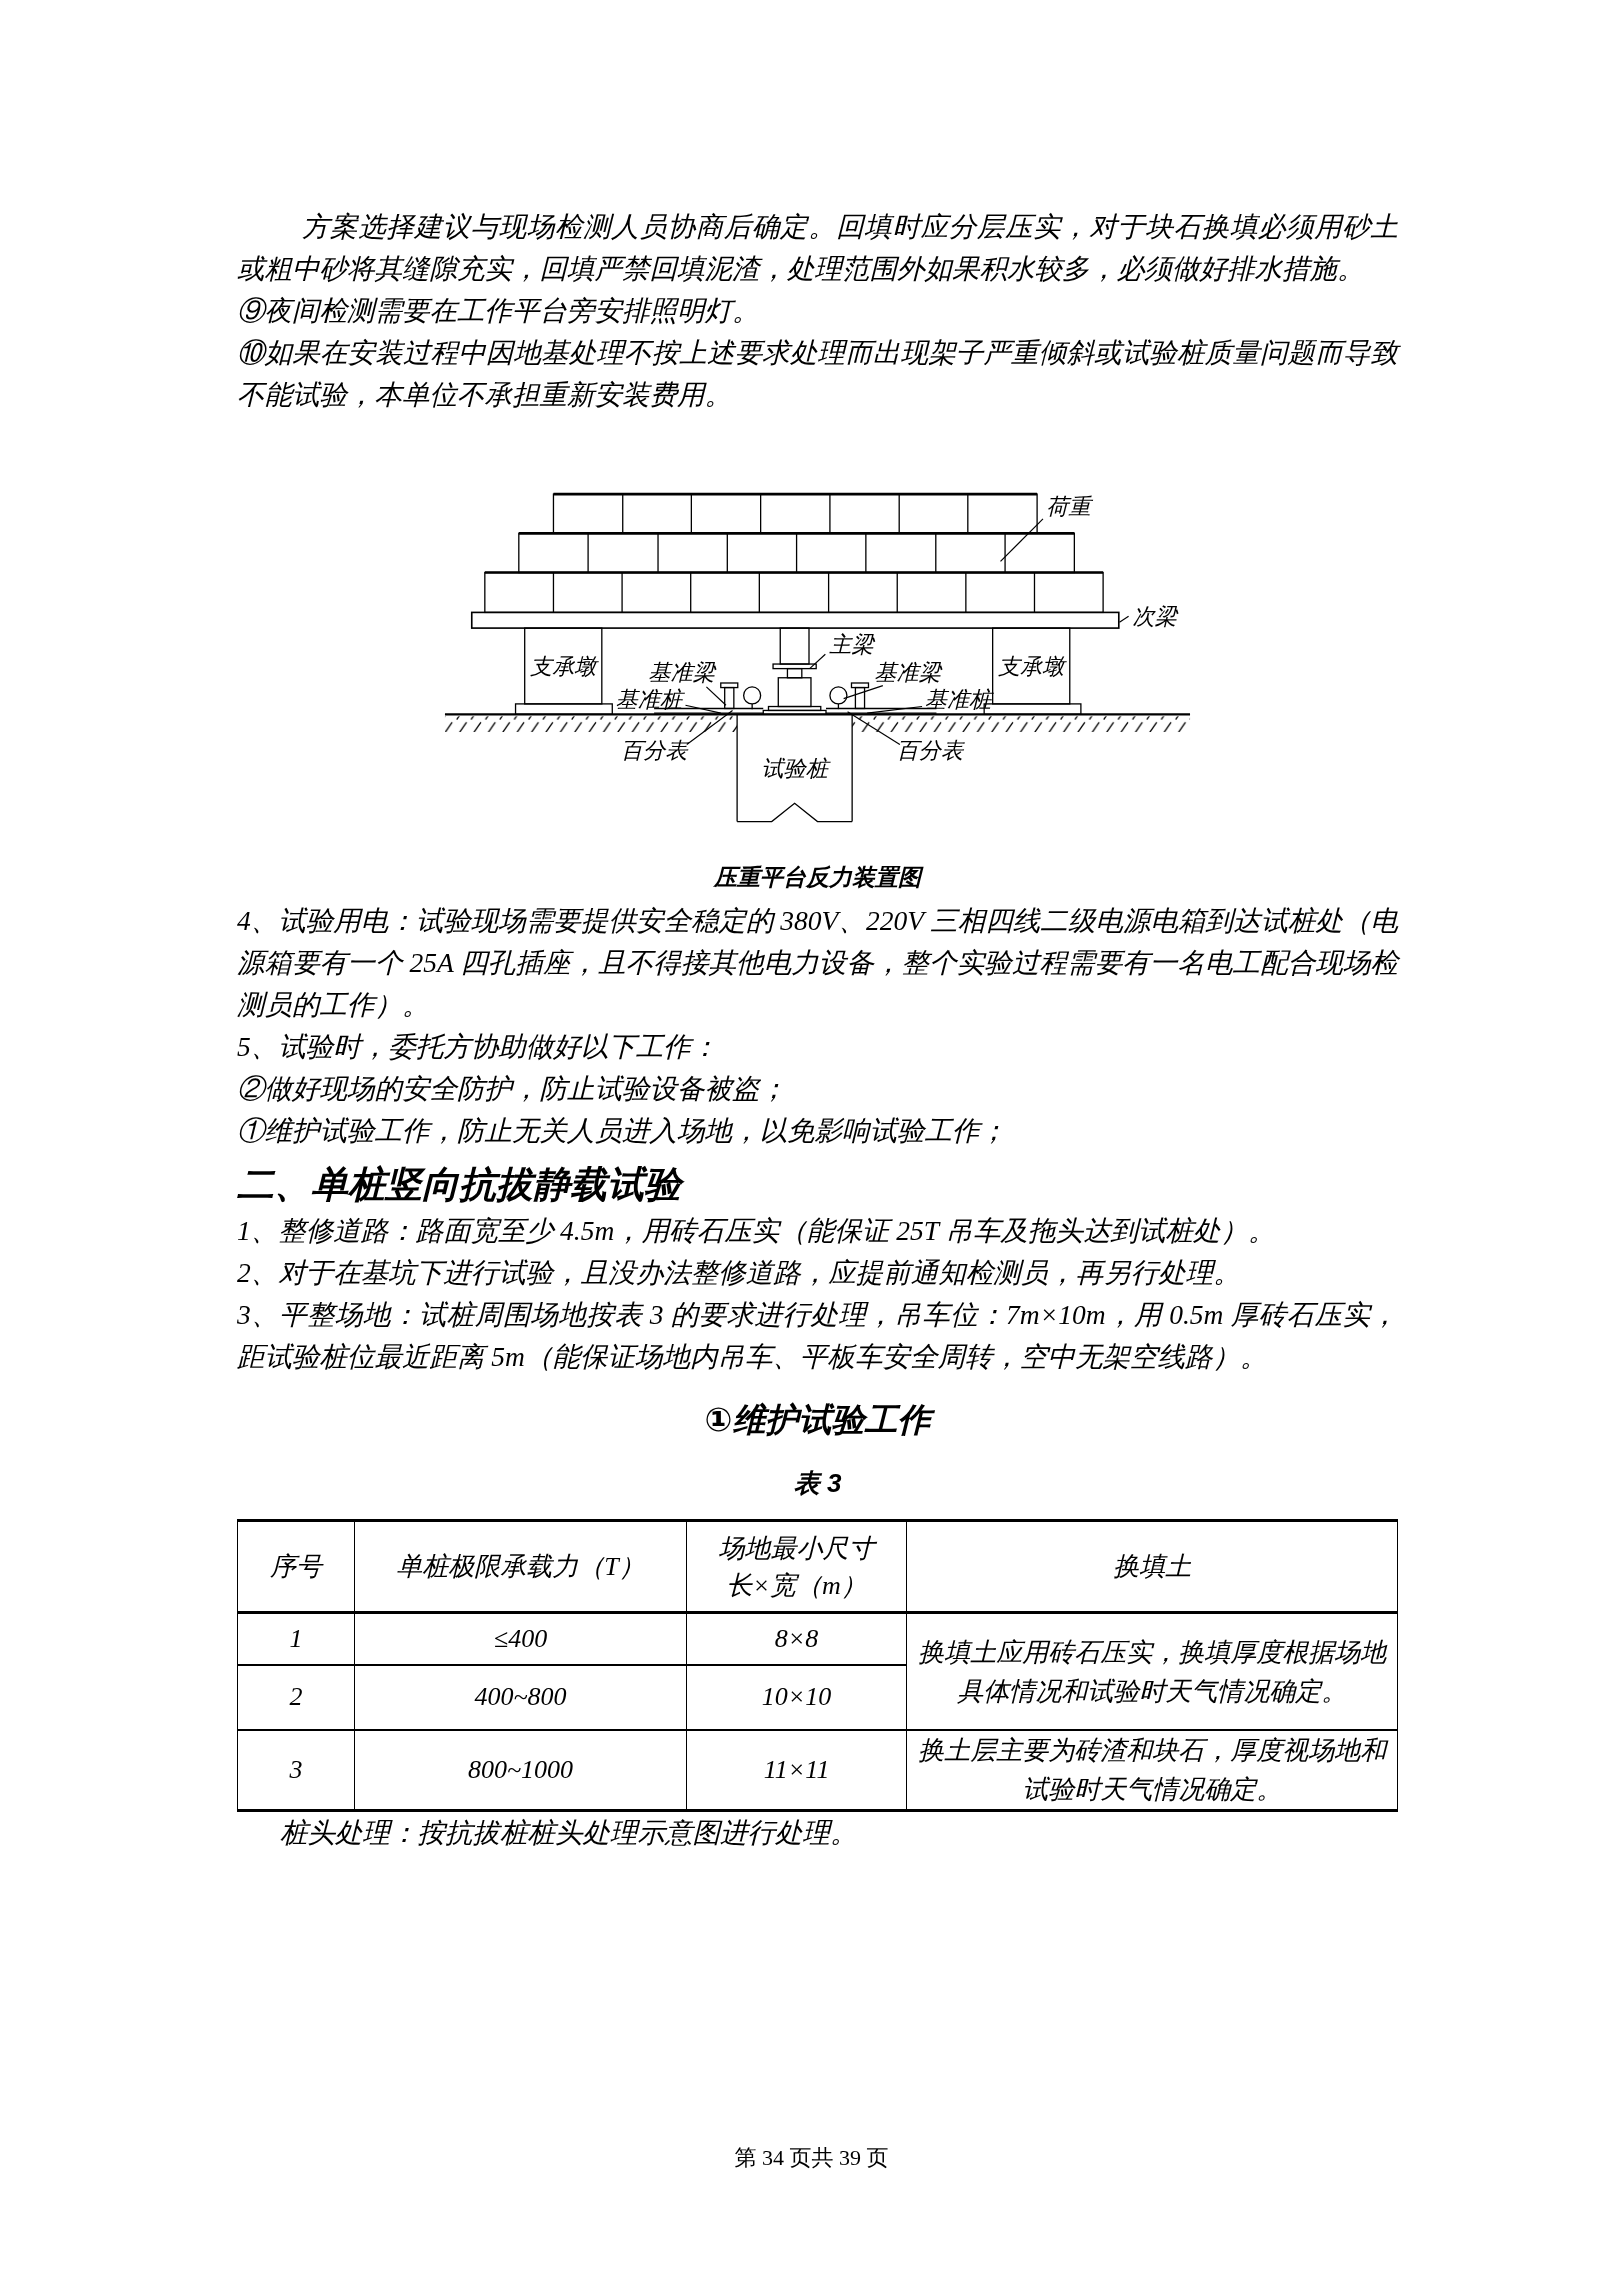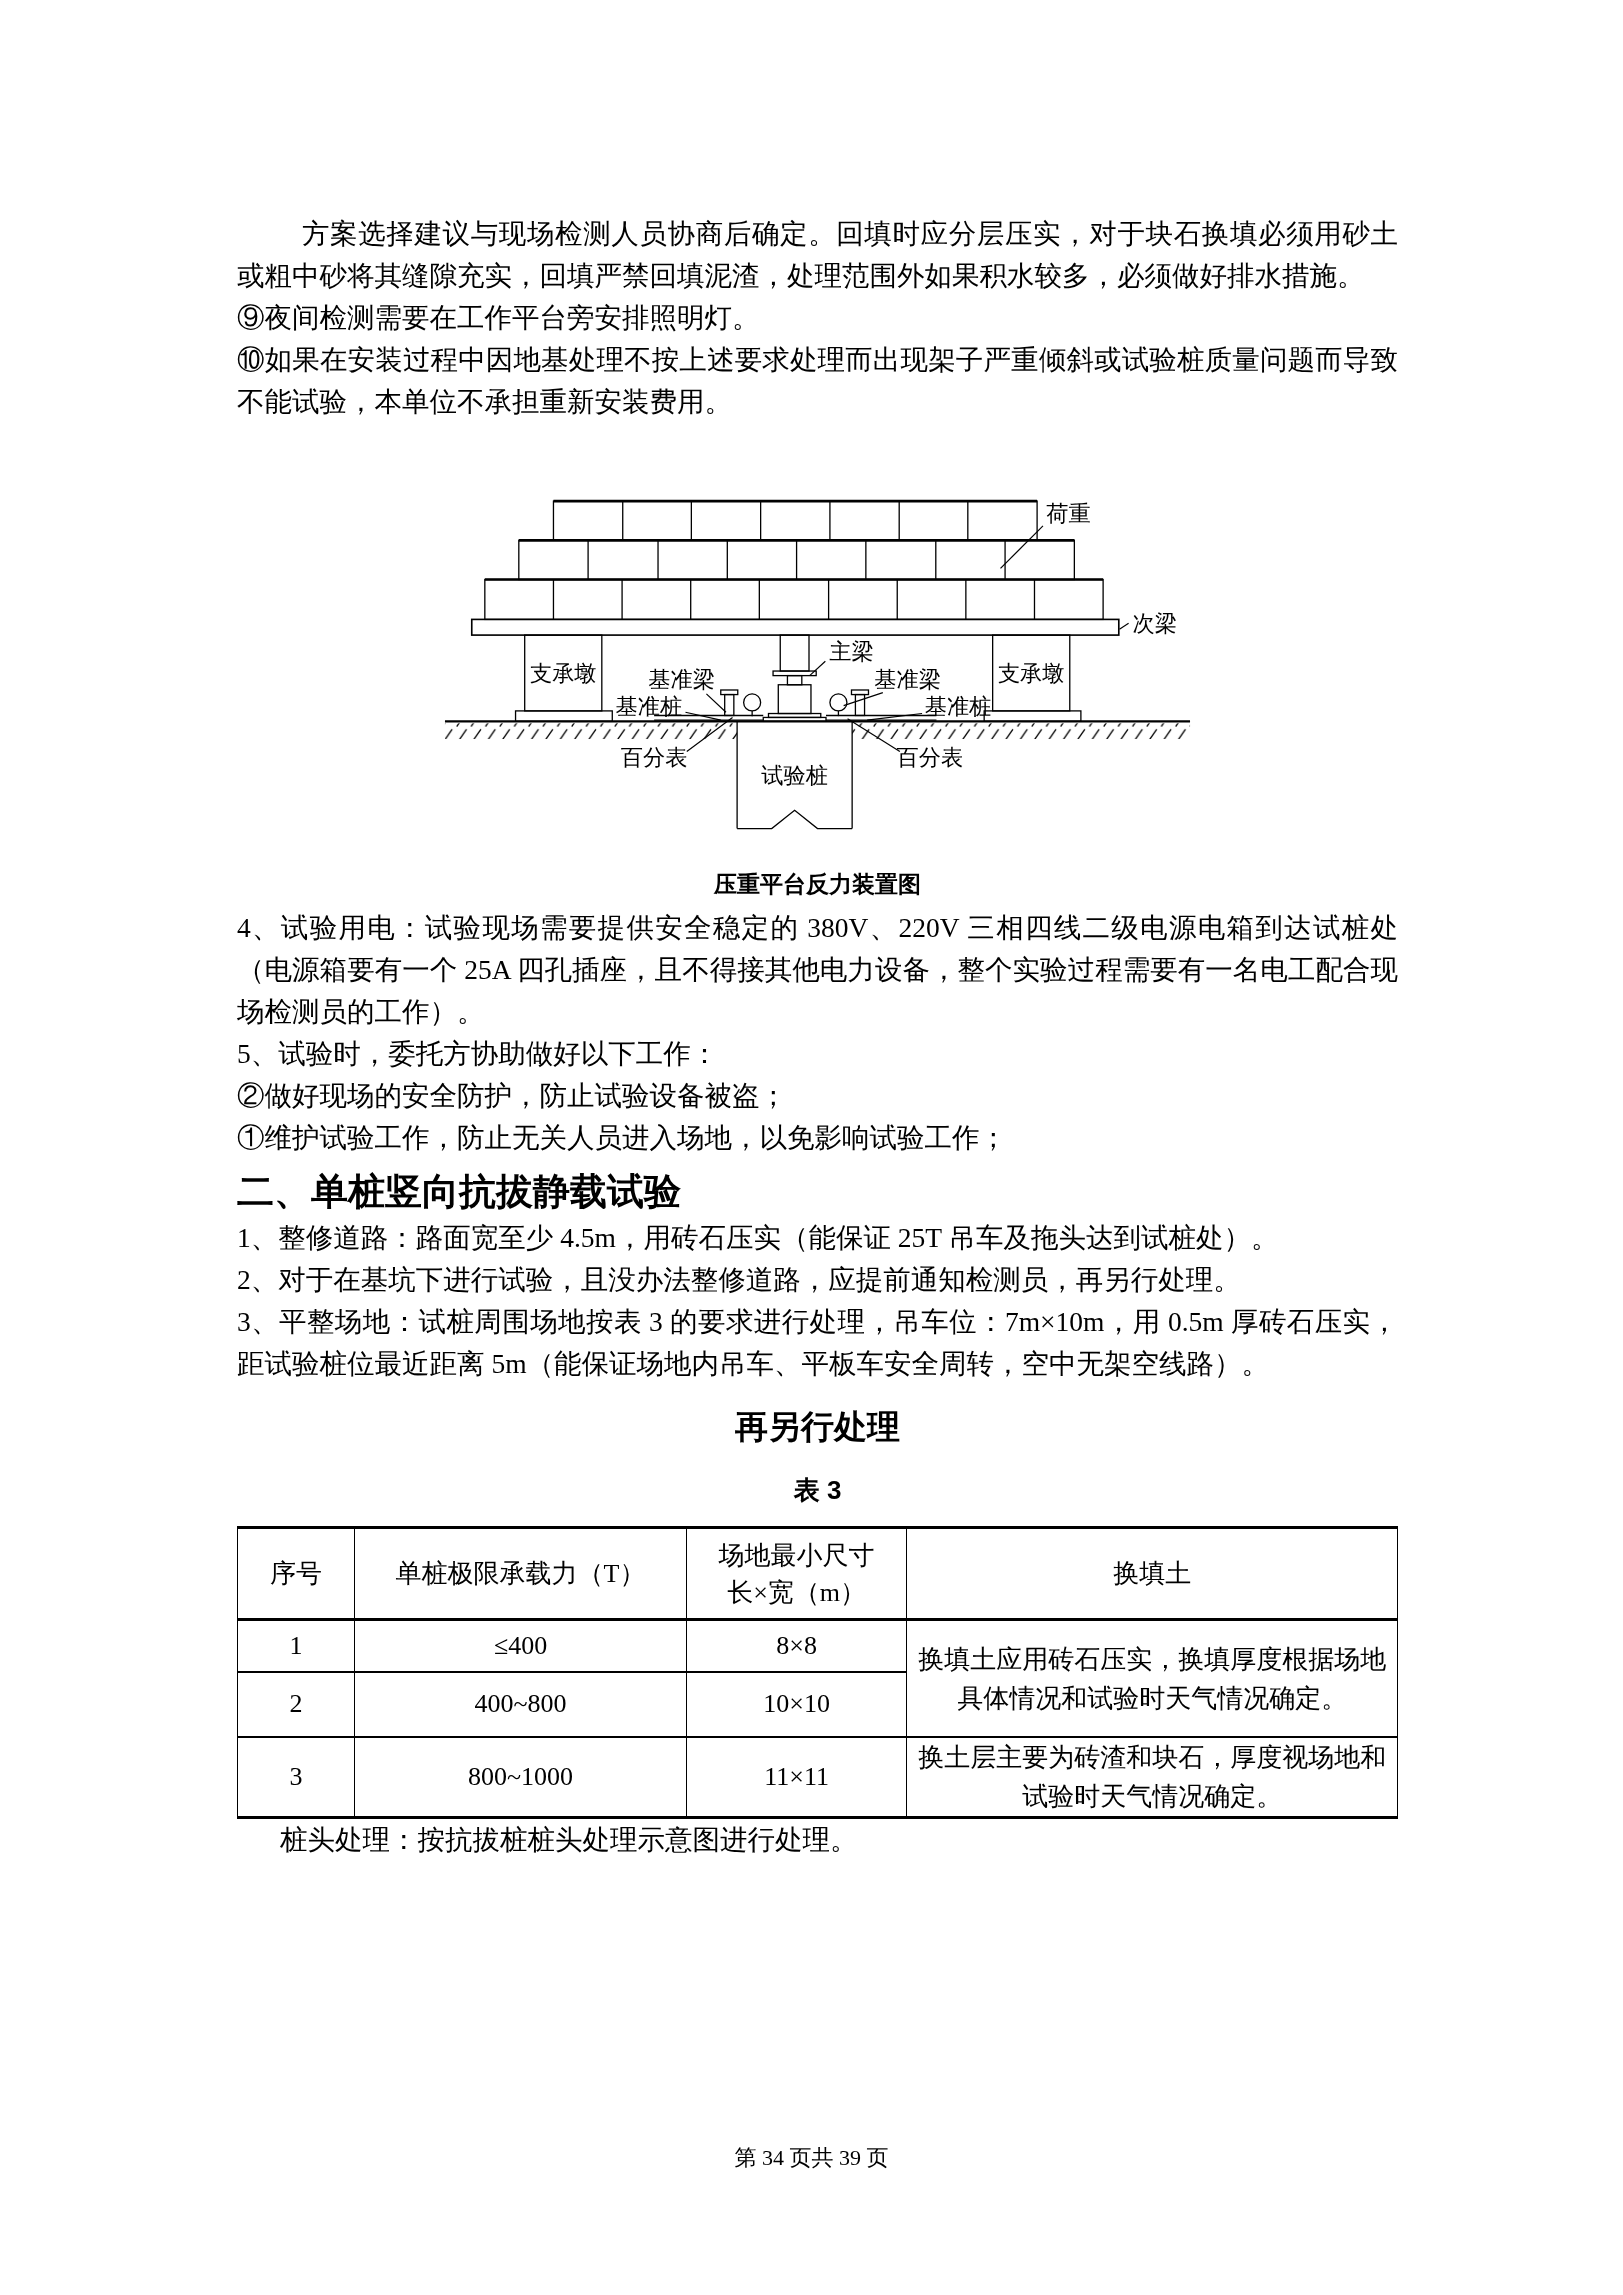--- a/index.html
+++ b/index.html
@@ -6,23 +6,24 @@
   .page{
     position:relative;
     width:1623px;height:2295px;
     background:#ffffff;
     font-family:"Liberation Serif","DejaVu Serif",serif;
     color:#000;
     overflow:hidden;
   }
   .content{
     position:absolute;
-    left:237px;top:12px;
+    left:237px;top:5px;
     width:1161px;
     padding-top:201px;
+    font-style:italic;
   }
   p.body{
     margin:0;
     font-size:27.5px;
     line-height:42px;
     text-align:justify;
   }
   p.indent2{text-indent:65px;}
   .diagram-wrap{
     width:785px;
@@ -252,21 +253,21 @@
     <p class="body">5、试验时，委托方协助做好以下工作：</p>
     <p class="body">②做好现场的安全防护，防止试验设备被盗；</p>
     <p class="body">①维护试验工作，防止无关人员进入场地，以免影响试验工作；</p>
 
     <h2 class="h-section">二、单桩竖向抗拔静载试验</h2>
 
     <p class="body">1、整修道路：路面宽至少 4.5m，用砖石压实（能保证 25T 吊车及拖头达到试桩处）。</p>
     <p class="body">2、对于在基坑下进行试验，且没办法整修道路，应提前通知检测员，再另行处理。</p>
     <p class="body">3、平整场地：试桩周围场地按表 3 的要求进行处理，吊车位：7m×10m，用 0.5m 厚砖石压实，距试验桩位最近距离 5m（能保证场地内吊车、平板车安全周转，空中无架空线路）。</p>
 
-    <h3 class="h-site">再另行处理</h3>
+    <h3 class="h-site">①维护试验工作</h3>
     <div class="h-table">表 3</div>
 
     <table class="site">
       <colgroup>
         <col style="width:10.1%">
         <col style="width:28.6%">
         <col style="width:19.0%">
         <col style="width:42.3%">
       </colgroup>
       <thead>

